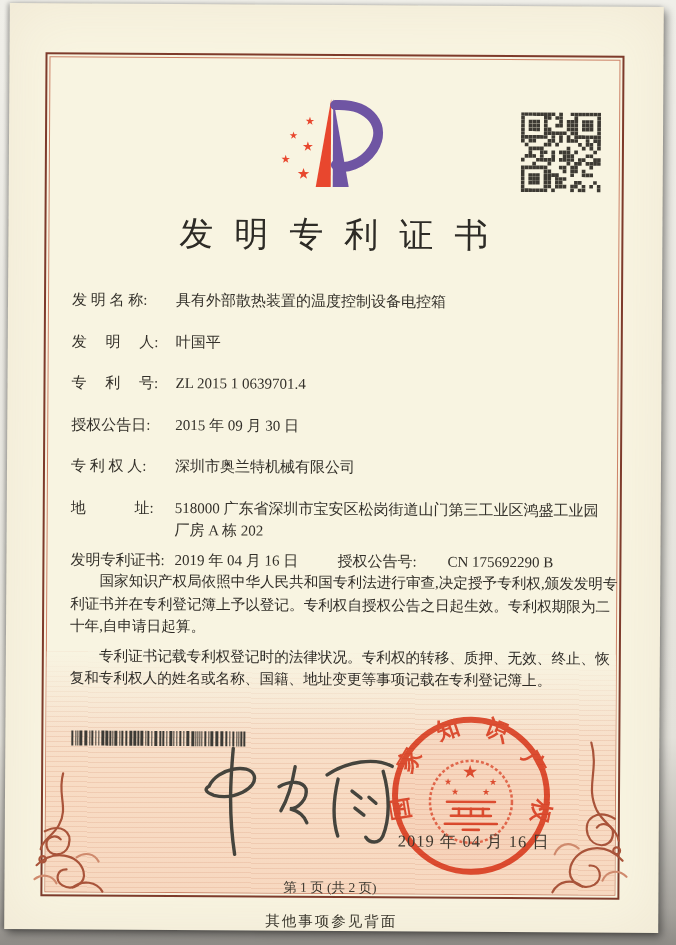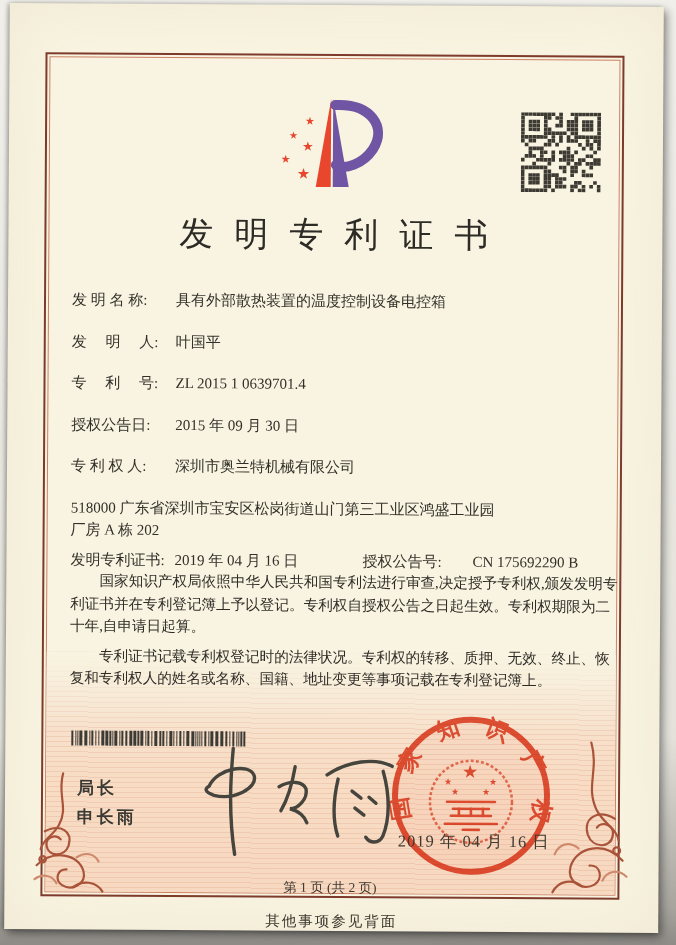--- a/index.html
+++ b/index.html
@@ -21,21 +21,21 @@
   .title{left:36px;top:207px;width:579px;text-align:center;font-size:34px;
     letter-spacing:21px;padding-left:21px;box-sizing:border-box;color:#2d2b26;font-weight:500;}
   .fields{left:64px;top:285px;width:548px;font-size:15px;color:#33302a;}
   .row{display:flex;margin-bottom:19px;line-height:1.5;}
   .row .lab{flex:0 0 104px;}
   .row .val{flex:1;}
   .row.addr{margin-bottom:7px;}
   .row.addr .val{max-width:424px;}
   .grant .col1{flex:0 0 267px;display:flex;}
   .grant .col1 .lab{flex:0 0 104px;}
-  .grant .col2{display:flex;margin-left:25px;}
+  .grant .col2{display:flex;}
   .grant .col2 .lab{margin-right:6px;}
   .paras{left:64px;top:566px;width:549px;font-size:14.6px;line-height:1.55;color:#2f2c27;}
   .paras p{margin:0 0 7px 0;text-indent:2em;}
   .barcode{left:66px;top:727px;height:15px;display:flex;align-items:stretch;}
   .barcode i{display:block;background:#3c3a35;margin-right:0;}
   .signer{left:72px;top:771px;font-size:17px;color:#3b3933;font-weight:600;letter-spacing:3px;
     font-family:"Liberation Sans","DejaVu Sans",sans-serif;line-height:1.7;}
   .signature{left:190px;top:738px;}
   .seal{left:380px;top:704px;mix-blend-mode:multiply;opacity:.92;}
   .seal-date{left:393px;top:825px;font-size:16.5px;color:#3e382f;letter-spacing:1px;z-index:6;}
@@ -323,20 +323,21 @@
     </div>
     <div class="row">
       <span class="lab">授权公告日:</span>
       <span class="val">2015 年 09 月 30 日</span>
     </div>
     <div class="row">
       <span class="lab">专 利 权 人:</span>
       <span class="val">深圳市奥兰特机械有限公司</span>
     </div>
     <div class="row addr">
+      <span class="lab">地　　　 址:</span>
       <span class="val">518000 广东省深圳市宝安区松岗街道山门第三工业区鸿盛工业园厂房 A 栋 202</span>
     </div>
     <div class="row grant">
       <span class="col1">
         <span class="lab">发明专利证书:</span>
         <span class="val">2019 年 04 月 16 日</span>
       </span>
       <span class="col2">
         <span class="lab">授权公告号:</span>
         <span class="val">CN 175692290 B</span>
@@ -396,24 +397,20 @@
       <i style="width: 3px; margin-right: 2px;"></i>
       <i style="width: 2px; margin-right: 2px;"></i>
       <i style="width: 1px; margin-right: 2px;"></i>
       <i style="width: 2px; margin-right: 2px;"></i>
       <i style="width: 1px; margin-right: 1px;"></i>
       <i style="width: 1px; margin-right: 1px;"></i>
       <i style="width: 2px; margin-right: 1px;"></i>
       <i style="width: 2px; margin-right: 2px;"></i>
     </div>
 
-  <div class="abs signer z2">
-    <div>局长</div>
-    <div>申长雨</div>
-  </div>
 
   <svg class="abs signature z3" width="210" height="120" viewBox="0 0 210 120">
     <g fill="none" stroke="#45443d" stroke-width="3.4" stroke-linecap="round">
       <path d="M14,44 C22,26 54,20 59,33 C63,46 38,58 19,53 C9,50 10,46 14,44"></path>
       <path d="M38,6 C36,30 33,68 40,112"></path>
       <path d="M100,24 C97,42 93,56 86,68"></path>
       <path d="M84,44 C96,37 108,39 111,46 C113,56 103,66 95,66 C104,68 110,74 112,80"></path>
       <path d="M132,32 C152,18 180,14 197,23"></path>
       <path d="M143,36 C138,58 138,78 143,93"></path>
       <path d="M188,28 C195,52 195,76 188,93 C184,101 175,100 171,94"></path>

